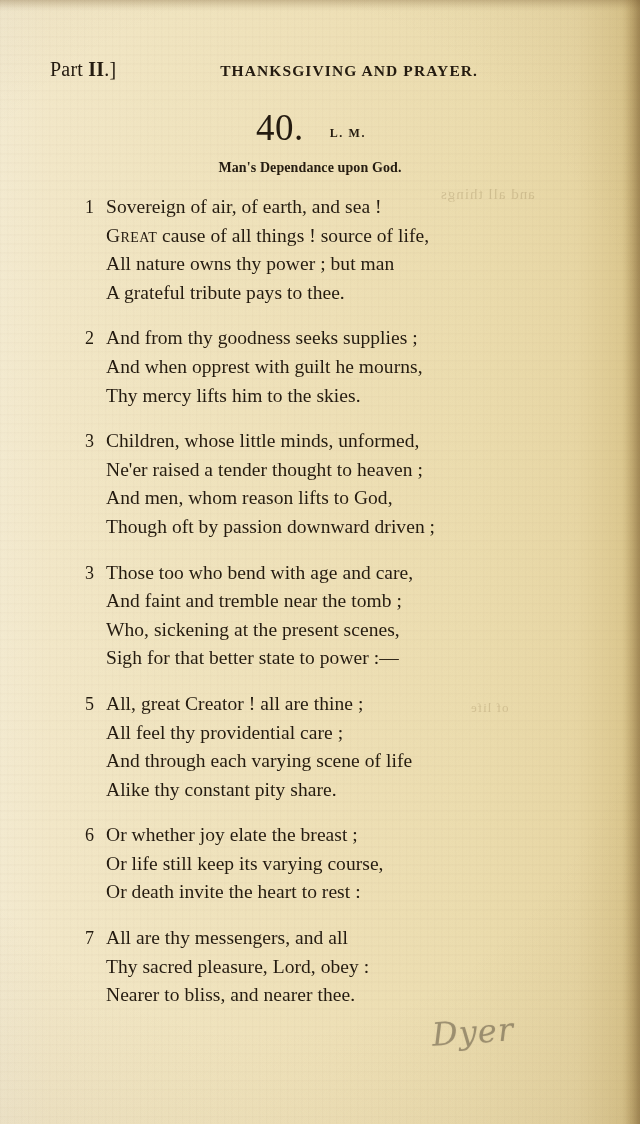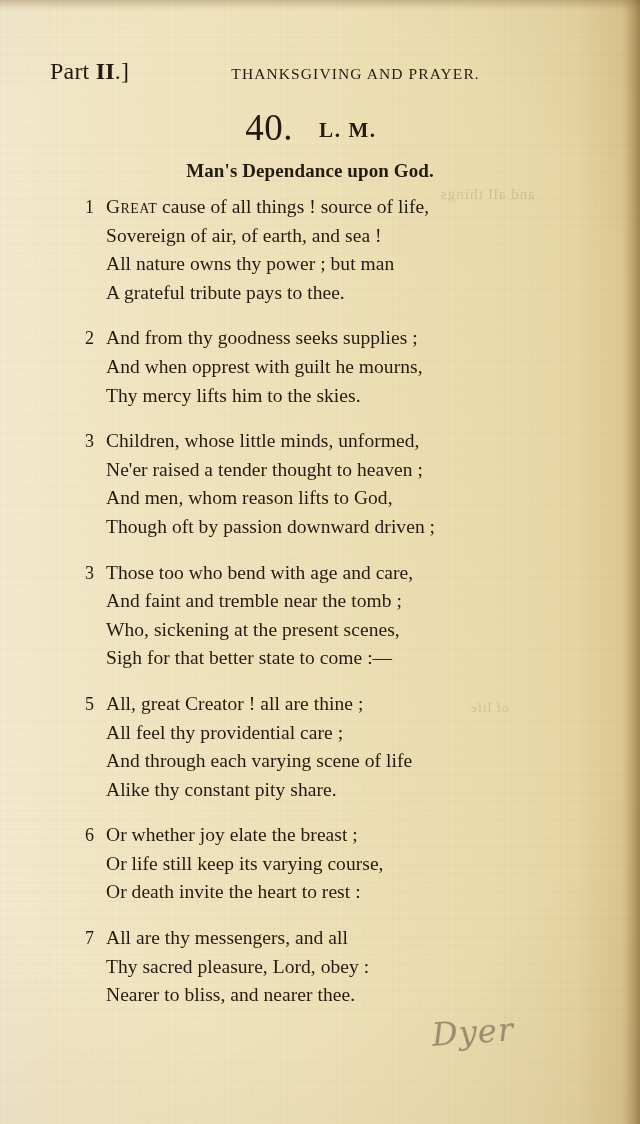--- a/index.html
+++ b/index.html
@@ -97,66 +97,66 @@
   
   #runhead {
     position: absolute;
     left: 0; right: 0;
     top: 58px;
     padding: 0 44px 0 50px;
     display: flex;
     align-items: baseline;
   }
   #part-label {
-    font-size: 24px;
+    font-size: 20px;
     letter-spacing: 0.2px;
     white-space: nowrap;
   }
   #part-label .roman { font-weight: bold; }
   #runhead-title {
     flex: 1;
     text-align: center;
     font-size: 15.5px;
-    font-weight: normal;
+    font-weight: bold;
     letter-spacing: 1.1px;
     text-transform: uppercase;
     padding-right: 26px;
     white-space: nowrap;
     padding-left: 12px;
   }
 
   
   #hymn-head {
     position: absolute;
     left: 0; right: 0;
     top: 106px;
     text-align: center;
     padding-right: 18px;
   }
   #hymn-number {
     font-size: 37px;
     letter-spacing: 0.5px;
   }
   #hymn-meter {
-    font-size: 21px;
+    font-size: 12px;
     font-weight: bold;
     letter-spacing: 1.6px;
     margin-left: 26px;
     position: relative;
     top: -3px;
   }
 
   
   #hymn-subject {
     position: absolute;
     left: 0; right: 0;
     top: 160px;
     text-align: center;
     padding-right: 20px;
-    font-size: 19px;
+    font-size: 14px;
     font-weight: bold;
     letter-spacing: 0.1px;
   }
 
   
   #stanzas {
     position: absolute;
     top: 193px;
     left: 72px;
     right: 40px;
@@ -223,22 +223,22 @@
   <div id="hymn-head">
     <span id="hymn-number">40.</span><span id="hymn-meter">L. M.</span>
   </div>
 
   <div id="hymn-subject">Man's Dependance upon God.</div>
 
   <div id="stanzas">
       <div class="stanza">
         <div class="stanza-number">1</div>
         <div class="stanza-lines">
+          <div class="line">Sovereign of air, of earth, and sea !</div>
           <div class="line"><span class="smallcaps">Great</span><span> cause of all things ! source of life,</span></div>
-          <div class="line">Sovereign of air, of earth, and sea !</div>
           <div class="line">All nature owns thy power ; but man</div>
           <div class="line">A grateful tribute pays to thee.</div>
         </div>
       </div>
       <div class="stanza">
         <div class="stanza-number">2</div>
         <div class="stanza-lines">
           <div class="line">And from thy goodness seeks supplies ;</div>
           <div class="line">And when opprest with guilt he mourns,</div>
           <div class="line">Thy mercy lifts him to the skies.</div>
@@ -252,21 +252,21 @@
           <div class="line">And men, whom reason lifts to God,</div>
           <div class="line">Though oft by passion downward driven ;</div>
         </div>
       </div>
       <div class="stanza">
         <div class="stanza-number">3</div>
         <div class="stanza-lines">
           <div class="line">Those too who bend with age and care,</div>
           <div class="line">And faint and tremble near the tomb ;</div>
           <div class="line">Who, sickening at the present scenes,</div>
-          <div class="line">Sigh for that better state to come :—</div>
+          <div class="line">Sigh for that better state to power :—</div>
         </div>
       </div>
       <div class="stanza">
         <div class="stanza-number">5</div>
         <div class="stanza-lines">
           <div class="line">All, great Creator ! all are thine ;</div>
           <div class="line">All feel thy providential care ;</div>
           <div class="line">And through each varying scene of life</div>
           <div class="line">Alike thy constant pity share.</div>
         </div>

